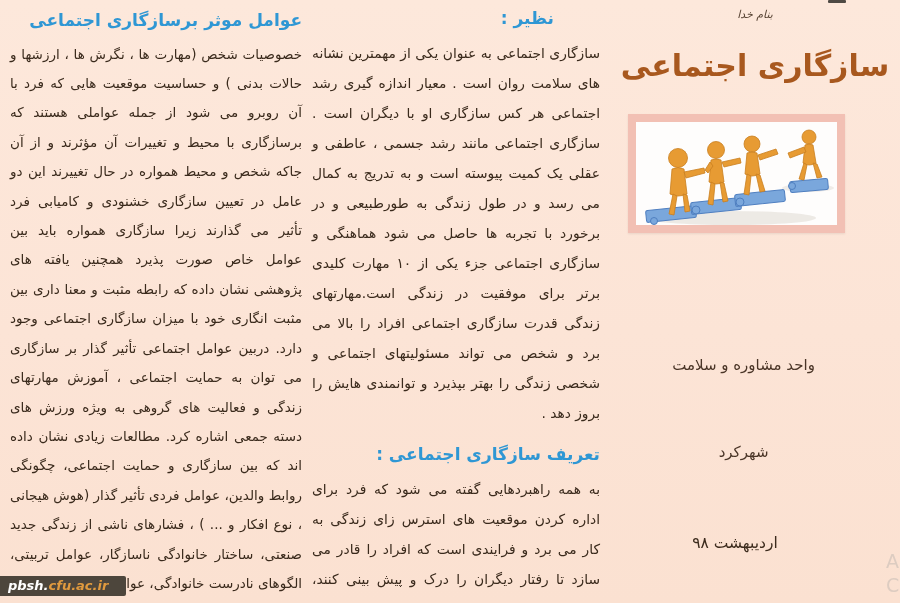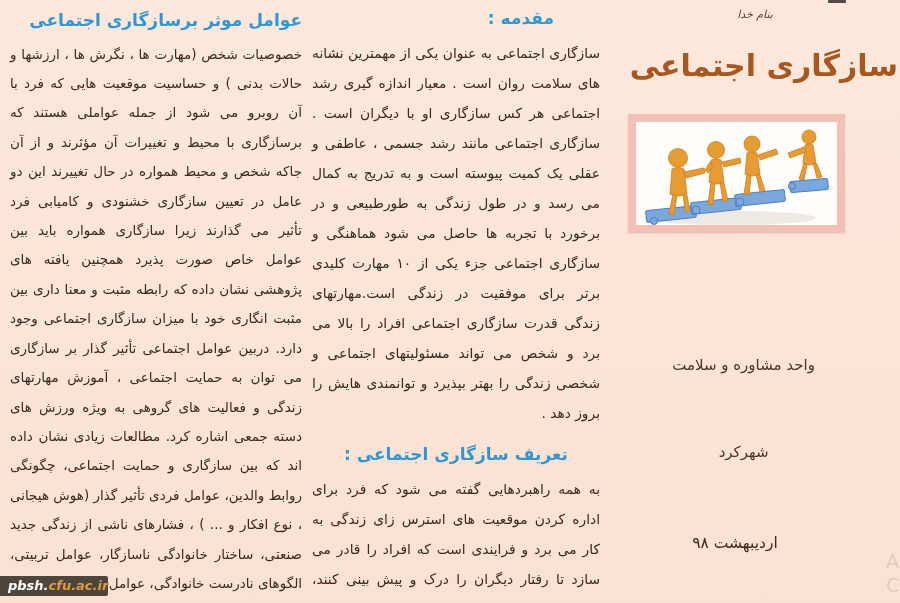--- a/index.html
+++ b/index.html
@@ -19,35 +19,35 @@
   .panel{position:absolute;top:0;}
   .panel-left{left:10px;width:292px;padding-top:8px;}
   .panel-middle{left:312px;width:288px;padding-top:6px;}
   .panel-right{left:612px;width:286px;height:603px;}
   .heading{
     color:#2f97d4;font-weight:bold;font-size:17px;
     margin:0 0 6px 0;line-height:1.5;
   }
   .heading.align-right{text-align:right;}
   .heading.indent-right{text-align:right;padding-left:0;padding-right:46px;}
-  .heading.align-left{text-align:center;direction:rtl;}
+  .heading.align-left{text-align:right;direction:rtl;}
   .body-text{
     margin:0;font-size:13.5px;line-height:2.18;
     text-align:justify;color:#3a2a1c;
   }
   .panel-middle .body-text{font-size:13.8px;}
   .mid-heading2{margin-top:14px;}
   .bismillah{
     position:absolute;top:8px;left:0;width:100%;
     text-align:center;font-size:11px;color:#5a4636;
     font-style:italic;letter-spacing:1px;
   }
   .main-title{
     position:absolute;top:48px;left:0;width:100%;margin:0;
-    font-size:30px;font-weight:bold;color:#a8581e;
+    text-align:center;font-size:30px;font-weight:bold;color:#a8581e;
   }
   .figure-box{
     position:absolute;top:114px;left:16px;
     width:201px;height:103px;
     background:#fefdfc;
     border:8px solid #f2c0b4;
     box-shadow:0 1px 2px rgba(0,0,0,0.08);
   }
   .figure-box svg{display:block;width:100%;height:100%;}
   .info-line{
@@ -58,21 +58,21 @@
   .info-1{top:356px;}
   .info-2{top:414px;}
   .info-3{top:443px;}
   .date-line{
     position:absolute;top:534px;left:0;width:86%;
     text-align:center;font-size:15.5px;color:#3c2b1d;font-weight:normal;
   }
   .site-badge{
     position:absolute;left:0;top:576px;
     background:#4d463c;
-    padding:2px 0 3px 8px;
+    padding:2px 18px 3px 8px;
     font-size:13px;font-style:italic;font-weight:bold;
     direction:ltr;
     border-radius:0 2px 2px 0;
   }
   .badge-prefix{color:#ffffff;}
   .badge-domain{color:#e09a3e;}
   .edge-letter{
     position:absolute;left:886px;
     color:#ddccc1;font-size:19px;font-family:"DejaVu Sans",sans-serif;
   }
@@ -85,21 +85,21 @@
 <div class="page">
 
   <div class="top-dash"></div>
 
   <section class="panel panel-left">
     <h2 class="heading align-right">عوامل موثر برسازگاری اجتماعی</h2>
     <p class="body-text">خصوصیات شخص (مهارت ها ، نگرش ها ، ارزشها و حالات بدنی ) و حساسیت موقعیت هایی که فرد با آن روبرو می شود از جمله عواملی هستند که برسازگاری با محیط و تغییرات آن مؤثرند و از آن جاکه شخص و محیط همواره در حال تغییرند این دو عامل در تعیین سازگاری خشنودی و کامیابی فرد تأثیر می گذارند زیرا سازگاری همواره باید بین عوامل خاص صورت پذیرد همچنین یافته های پژوهشی نشان داده که رابطه مثبت و معنا داری بین مثبت انگاری خود با میزان سازگاری اجتماعی وجود دارد. دربین عوامل اجتماعی تأثیر گذار بر سازگاری می توان به حمایت اجتماعی ، آموزش مهارتهای زندگی و فعالیت های گروهی به ویژه ورزش های دسته جمعی اشاره کرد. مطالعات زیادی نشان داده اند که بین سازگاری و حمایت اجتماعی، چگونگی روابط والدین، عوامل فردی تأثیر گذار (هوش هیجانی ، نوع افکار و ... ) ، فشارهای ناشی از زندگی جدید صنعتی، ساختار خانوادگی ناسازگار، عوامل تربیتی، الگوهای نادرست خانوادگی، عوامل روانی _ اجتماعی محیطی نظیر تغییرات سریع و مهم اجتماعی مانند بیکاری ، جنگ و محرومیت های جسمانی ارتباط مستقیم و معناداری وجود دارد.</p>
   </section>
 
   <section class="panel panel-middle">
-    <h2 class="heading indent-right">مقدمه :</h2>
+    <h2 class="heading indent-right">نظیر :</h2>
     <p class="body-text">سازگاری اجتماعی به عنوان یکی از مهمترین نشانه های سلامت روان است . معیار اندازه گیری رشد اجتماعی هر کس سازگاری او با دیگران است . سازگاری اجتماعی مانند رشد جسمی ، عاطفی و عقلی یک کمیت پیوسته است و به تدریج به کمال می رسد و در طول زندگی به طورطبیعی و در برخورد با تجربه ها حاصل می شود هماهنگی و سازگاری اجتماعی جزء یکی از ۱۰ مهارت کلیدی برتر برای موفقیت در زندگی است.مهارتهای زندگی قدرت سازگاری اجتماعی افراد را بالا می برد و شخص می تواند مسئولیتهای اجتماعی و شخصی زندگی را بهتر بپذیرد و توانمندی هایش را بروز دهد .</p>
     <h2 class="heading align-left mid-heading2">تعریف سازگاری اجتماعی :</h2>
     <p class="body-text">به همه راهبردهایی گفته می شود که فرد برای اداره کردن موقعیت های استرس زای زندگی به کار می برد و فرایندی است که افراد را قادر می سازد تا رفتار دیگران را درک و پیش بینی کنند، رفتار خود را کنترل و تعاملات اجتماعی خود را تنظیم کنند .</p>
   </section>
 
   <section class="panel panel-right">
     <div class="bismillah">بنام خدا</div>
     <h1 class="main-title">سازگاری اجتماعی</h1>
 
     <div class="figure-box">

